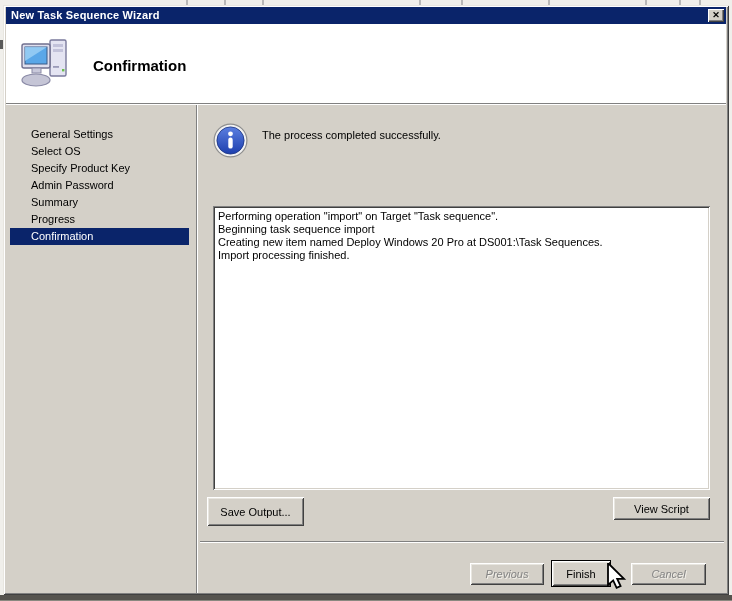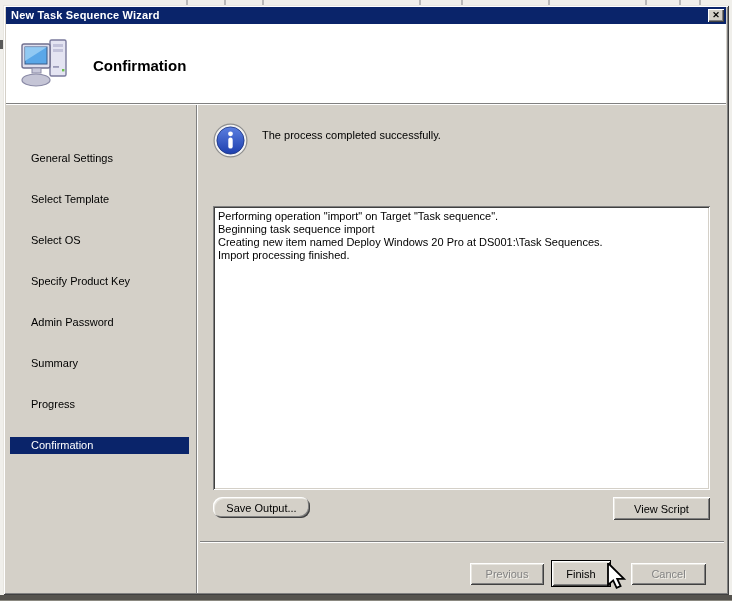--- a/index.html
+++ b/index.html
@@ -34,21 +34,21 @@
   }
   .header { position:absolute; left:3px; top:19px; width:720px; height:79px; background:#ffffff; }
   .header-icon { position:absolute; left:14px; top:12px; }
   .header-title { position:absolute; left:87px; top:33px; font-size:15px; font-weight:bold; }
   .etch-h { border-top:1px solid #808080; border-bottom:1px solid #ffffff; height:0; }
   #header-sep { position:absolute; left:3px; top:98px; width:720px; }
   #v-divider { position:absolute; left:193px; top:100px; height:488px; width:0;
                border-left:1px solid #808080; border-right:1px solid #ffffff; }
 
   .side-nav { position:absolute; left:7px; top:121px; width:179px; }
-  .side-item { height:17px; line-height:17px; padding-left:21px; color:#000; white-space:nowrap;margin-top:24px; }
+  .side-item { height:17px; line-height:17px; padding-left:21px; color:#000; white-space:nowrap; }
   .side-item.selected { background:#0a246a; color:#ffffff; }
 
   .status-icon { position:absolute; left:210px; top:118px; }
   .status-text { position:absolute; left:259px; top:124px; }
 
   .output-box {
     position:absolute; left:210px; top:201px; width:497px; height:284px;
     background:#ffffff;
     box-shadow: inset 1px 1px 0 #808080, inset -1px -1px 0 #ffffff,
                 inset 2px 2px 0 #404040, inset -2px -2px 0 #d4d0c8;
@@ -57,22 +57,22 @@
   .output-line { line-height:13px; white-space:pre; }
 
   .btn {
     position:absolute; background:#d4d0c8; border:none; cursor:default;
     box-shadow: inset 1px 1px 0 #ffffff, inset -1px -1px 0 #404040,
                 inset 2px 2px 0 #e8e6e0, inset -2px -2px 0 #808080;
     font-family:"Liberation Sans", sans-serif; font-size:11px; color:#000;
     display:flex; align-items:center; justify-content:center;
   }
   .btn.default { border:1px solid #000000; }
-  .btn.disabled { color:#848484; text-shadow:1px 1px 0 #f2f0ea; }
-  #save-output-btn { left:210px; top:492px; width:97px; height:21px;border-radius:9px; }
+  .btn.disabled { color:#848484; text-shadow:1px 1px 0 #f2f0ea;font-style:italic; }
+  #save-output-btn { left:204px; top:492px; width:97px; height:29px; }
   #view-script-btn { left:610px; top:492px; width:97px; height:23px; }
   #footer-sep { position:absolute; left:197px; top:536px; width:524px; }
   #previous-btn { left:467px; top:558px; width:74px; height:22px; }
   #finish-btn  { left:548px; top:555px; width:60px; height:27px; }
   #cancel-btn  { left:628px; top:558px; width:75px; height:22px; }
 
   .cursor { position:absolute; left:606px; top:563px; pointer-events:none; }
 </style>
 </head>
 <body>
@@ -119,21 +119,20 @@
           <path d="M5 11 L27 11 L5 25 Z" fill="#9fd2f5" opacity="0.8"></path>
           <rect x="12" y="32" width="9" height="5" fill="#c9c9db" stroke="#8a8aa6" stroke-width="1"></rect>
         </svg>
       </span>
       <span class="header-title">Confirmation</span>
     </div>
     <div class="etch-h" id="header-sep"></div>
 
     <div class="side-nav">
       <div class="side-item">General Settings</div>
-      <div class="side-item">Select Template</div>
       <div class="side-item">Select OS</div>
       <div class="side-item">Specify Product Key</div>
       <div class="side-item">Admin Password</div>
       <div class="side-item">Summary</div>
       <div class="side-item">Progress</div>
       <div class="side-item selected">Confirmation</div>
     </div>
     <div id="v-divider"></div>
 
     <span class="status-icon">

